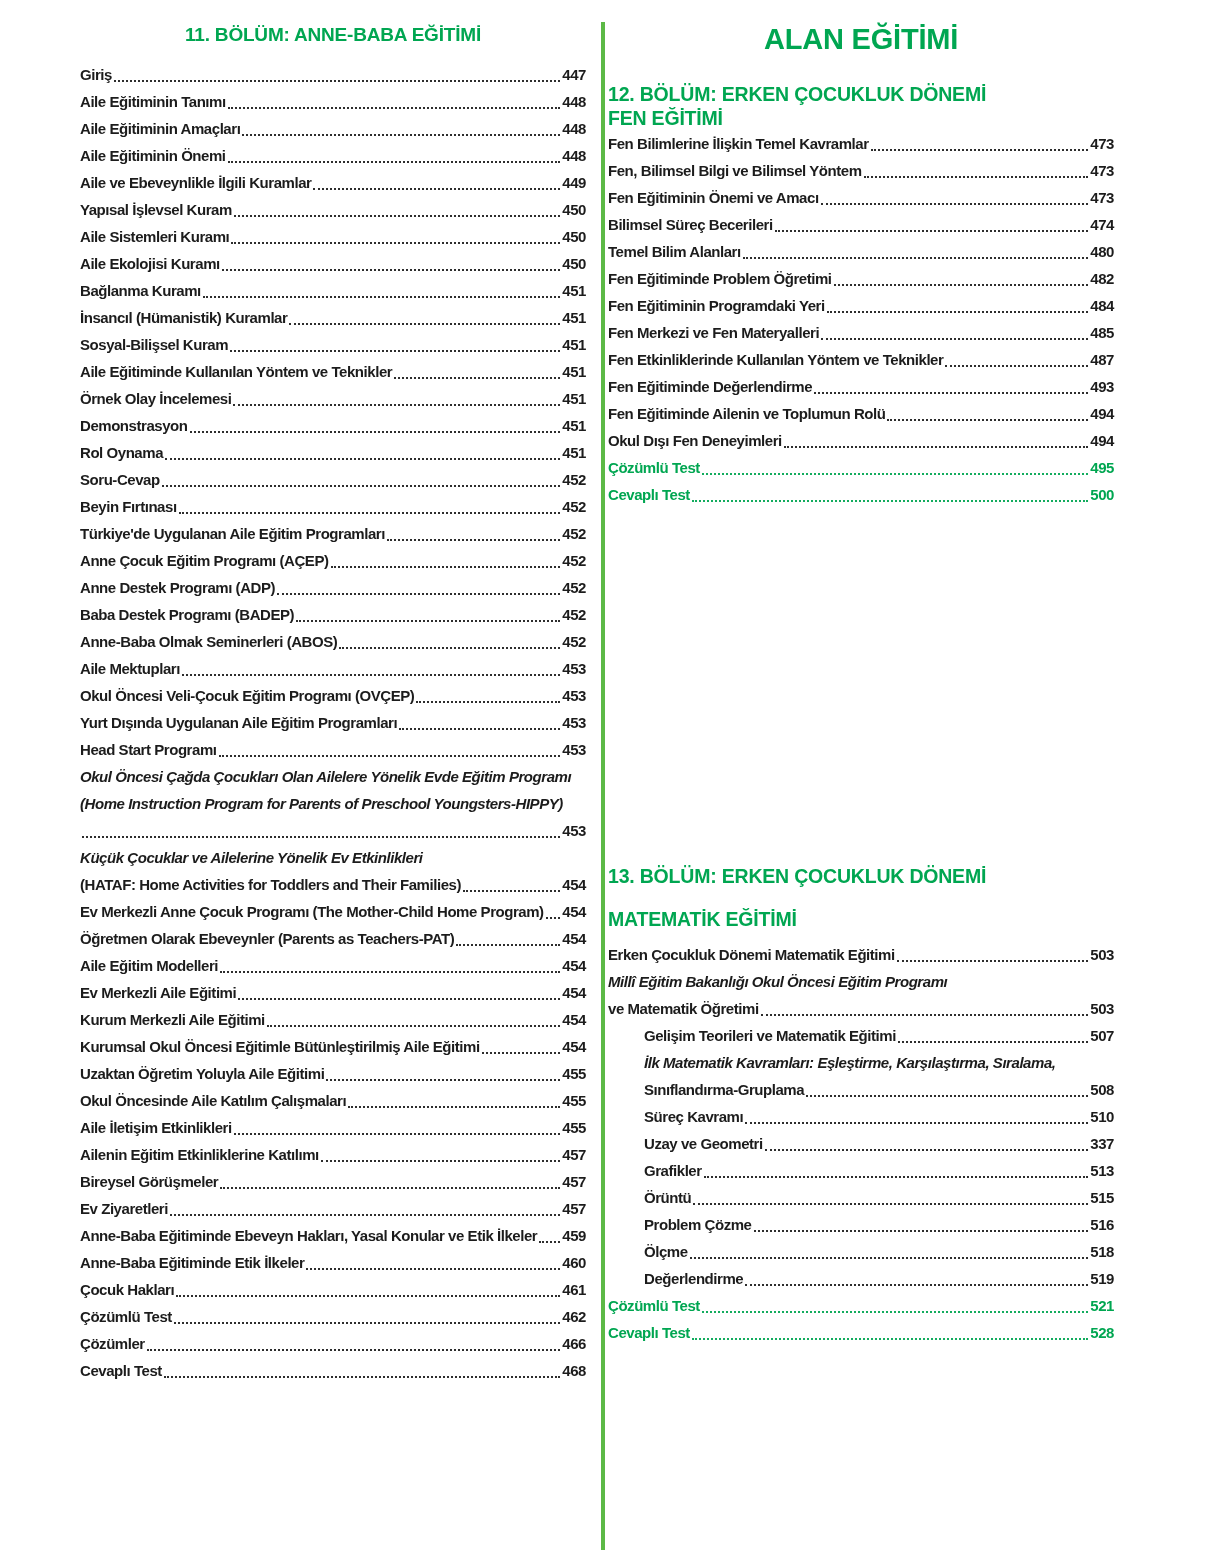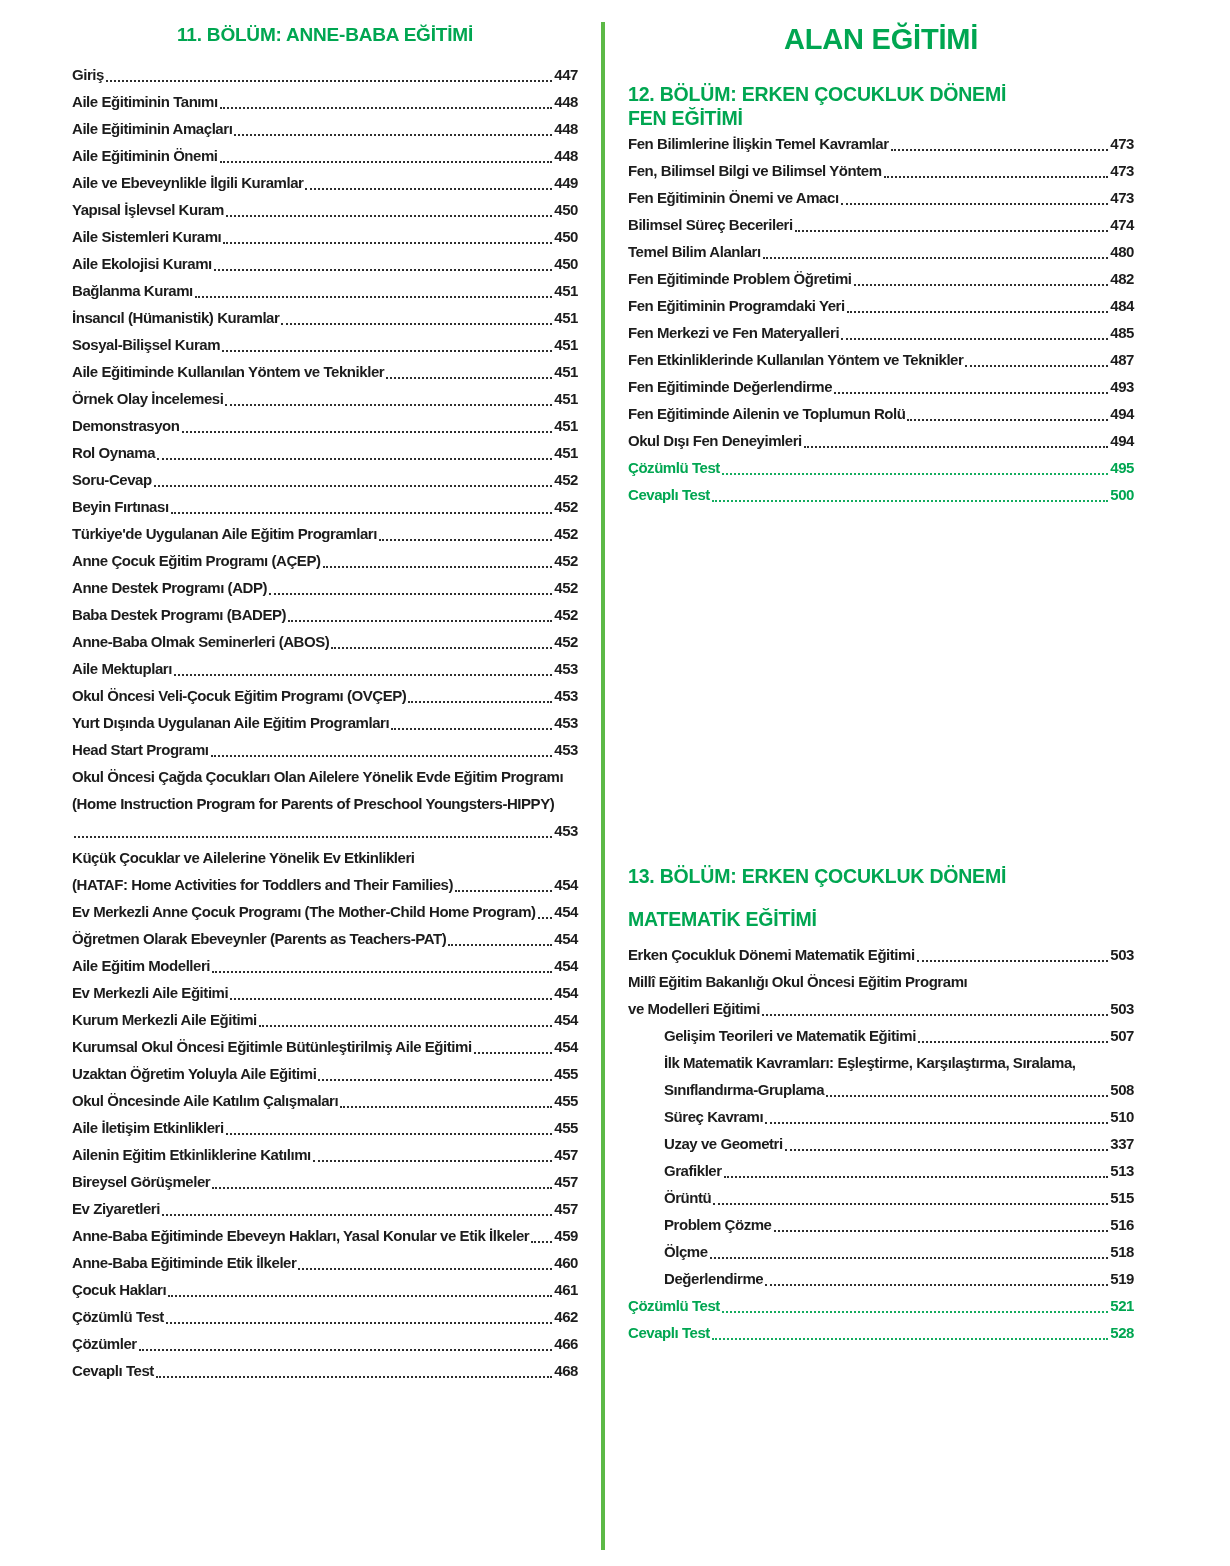--- a/index.html
+++ b/index.html
@@ -13,22 +13,22 @@
   }
   .divider {
     position: absolute;
     left: 601px;
     top: 22px;
     width: 4px;
     height: 1528px;
     background: var(--divider-green, #5cb946);
   }
   .col { position: absolute; top: 22px; width: 506px; }
-  .col-left  { left: 72px; }
-  .col-right { left: 628px; }
+  .col-left  { left: 80px; }
+  .col-right { left: 608px; }
 
   .chapter-title {
     color: var(--green, #00a651);
     font-weight: 700;
     font-size: 19px;
     line-height: 26px;
     text-align: center;
     letter-spacing: -0.2px;
   }
   .main-title {
@@ -56,21 +56,21 @@
 
   .toc-entry {
     color: #1c1c1c;
     font-size: 15px;
     font-weight: 700;
     line-height: 27px;
     letter-spacing: -0.45px;
   }
   .toc-entry.green { color: var(--green, #00a651); }
   .toc-entry.indent { padding-left: 36px; }
-  .pre-line { white-space: nowrap; }
+  .pre-line { white-space: nowrap; font-style: italic; }
   .row { display: flex; align-items: baseline; }
   .label { white-space: nowrap; flex: 0 1 auto; }
   .dots {
     flex: 1 1 auto;
     min-width: 8px;
     align-self: flex-end;
     border-bottom: 2px dotted currentColor;
     margin: 0 2px 6px 2px;
     opacity: 0.92;
   }
@@ -529,21 +529,21 @@
           <div class="toc-entry">
             <div class="row">
               <span class="label">Erken Çocukluk Dönemi Matematik Eğitimi</span>
               <span class="dots"></span>
               <span class="page-num">503</span>
             </div>
           </div>
           <div class="toc-entry">
             <div class="pre-line">Millî Eğitim Bakanlığı Okul Öncesi Eğitim Programı</div>
             <div class="row">
-              <span class="label">ve Modelleri Eğitimi</span>
+              <span class="label">ve Matematik Öğretimi</span>
               <span class="dots"></span>
               <span class="page-num">503</span>
             </div>
           </div>
           <div class="toc-entry indent">
             <div class="row">
               <span class="label">Gelişim Teorileri ve Matematik Eğitimi</span>
               <span class="dots"></span>
               <span class="page-num">507</span>
             </div>

